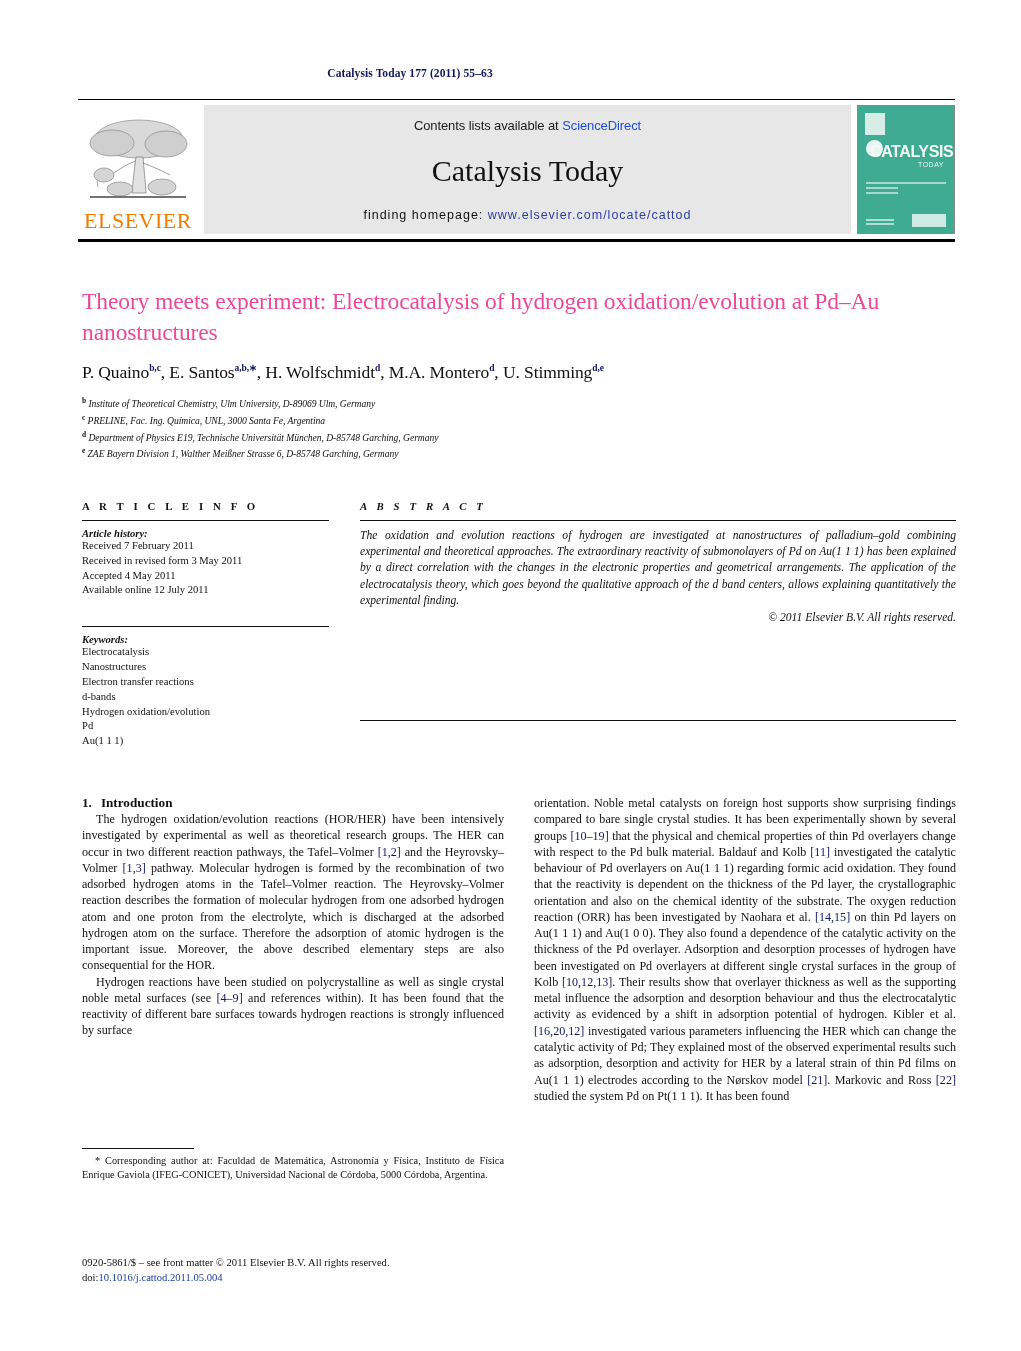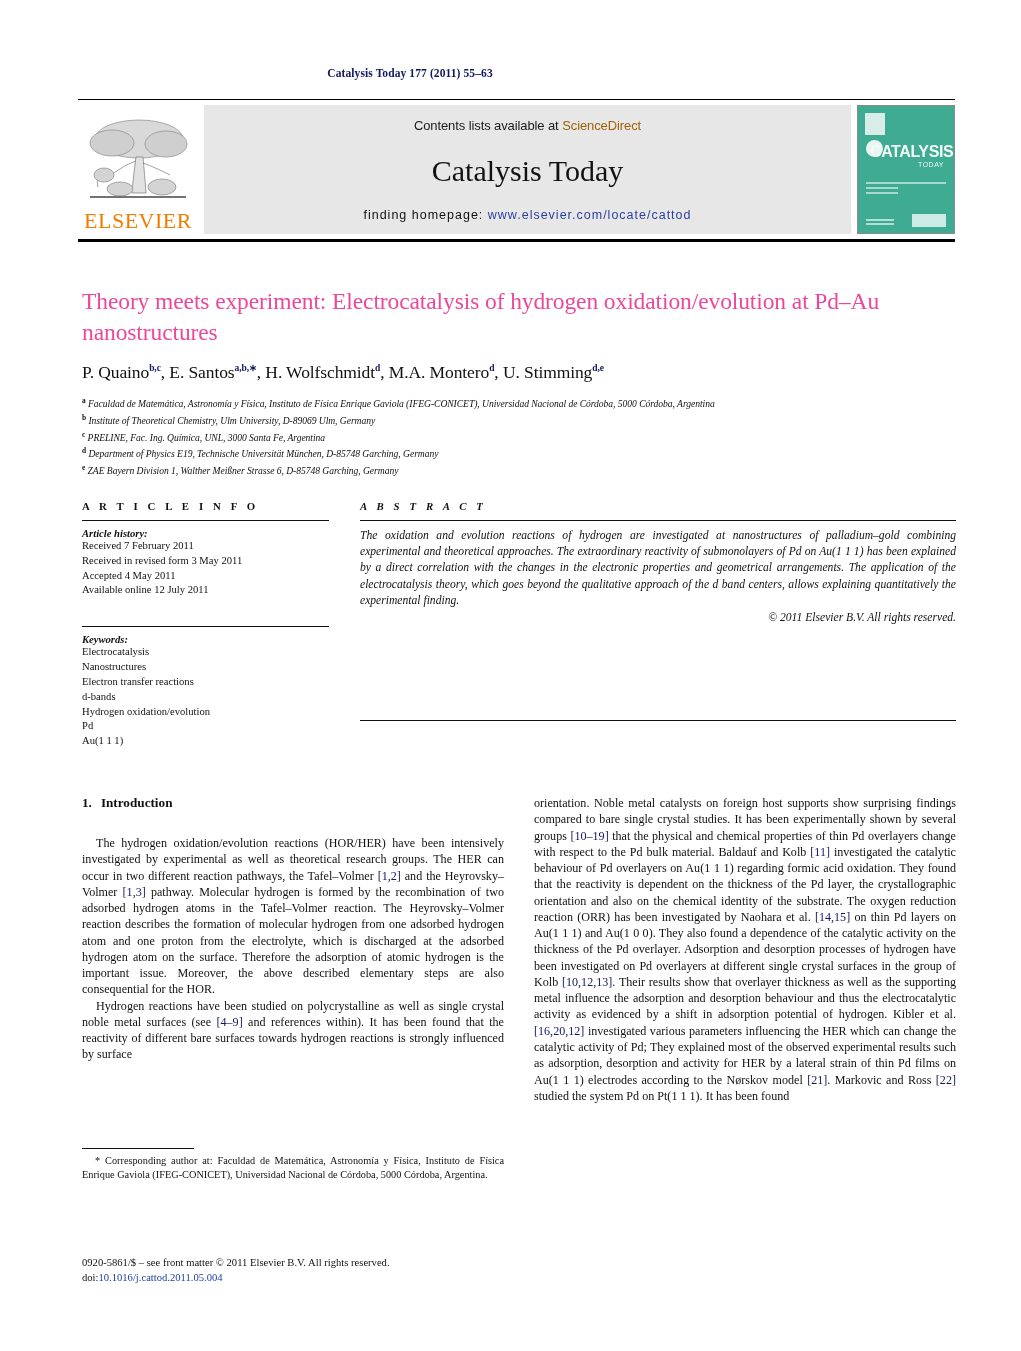--- a/index.html
+++ b/index.html
@@ -69,21 +69,21 @@
     align-items: center;
     justify-content: space-between;
     padding: 13px 0 12px 0;
   }
   .contents-line {
     font-family: "Liberation Sans", sans-serif;
     font-size: 13px;
     color: #1a1a1a;
     letter-spacing: -0.1px;
   }
-  .contents-line .sd { color: #a16207; }
+  .contents-line .sd { color: #1d4ed8; }
   .journal-name {
     font-family: "Liberation Serif", serif;
     font-size: 30px;
     color: #111;
     letter-spacing: 0px;
   }
   .homepage-line {
     font-family: "Liberation Sans", sans-serif;
     font-size: 12.5px;
     letter-spacing: 1.0px;
@@ -239,21 +239,21 @@
     width: 874px;
     display: flex;
   }
   .bcol { width: 422px; flex: 0 0 422px; }
   .bgap { width: 30px; flex: 0 0 30px; }
   .sec-title {
     font-family: "Liberation Serif", serif;
     font-size: 13.2px;
     font-weight: bold;
     color: #111;
-    margin: 0 0 24px 0;
+    margin: 0 0 0 0;
   }
   .sec-title .num { margin-right: 9px; }
   p.para {
     font-family: "Liberation Serif", serif;
     font-size: 12.1px;
     line-height: 1.345;
     text-align: justify;
     color: #111;
     margin: 0;
     text-indent: 14px;
@@ -351,21 +351,20 @@
       </div>
 
     </div>
     <div class="rule-bottom"></div>
   </div>
 
   <div class="titleblock">
     <h1 class="art-title">Theory meets experiment: Electrocatalysis of hydrogen oxidation/evolution at Pd–Au nanostructures</h1>
     <div class="authors"><span>P. Quaino</span><sup>b,c</sup>, <span>E. Santos</span><sup>a,b,∗</sup>, <span>H. Wolfschmidt</span><sup>d</sup>, <span>M.A. Montero</span><sup>d</sup>, <span>U. Stimming</span><sup>d,e</sup></div>
     <div class="affils">
-        <div class="affil"><sup>a</sup> Faculdad de Matemática, Astronomía y Física, Instituto de Física Enrique Gaviola (IFEG-CONICET), Universidad Nacional de Córdoba, 5000 Córdoba, Argentina</div>
         <div class="affil"><sup>b</sup> Institute of Theoretical Chemistry, Ulm University, D-89069 Ulm, Germany</div>
         <div class="affil"><sup>c</sup> PRELINE, Fac. Ing. Química, UNL, 3000 Santa Fe, Argentina</div>
         <div class="affil"><sup>d</sup> Department of Physics E19, Technische Universität München, D-85748 Garching, Germany</div>
         <div class="affil"><sup>e</sup> ZAE Bayern Division 1, Walther Meißner Strasse 6, D-85748 Garching, Germany</div>
       </div>
   </div>
 
   <div class="infoblock">
     <div class="info-cols">
       <div class="col-info">

